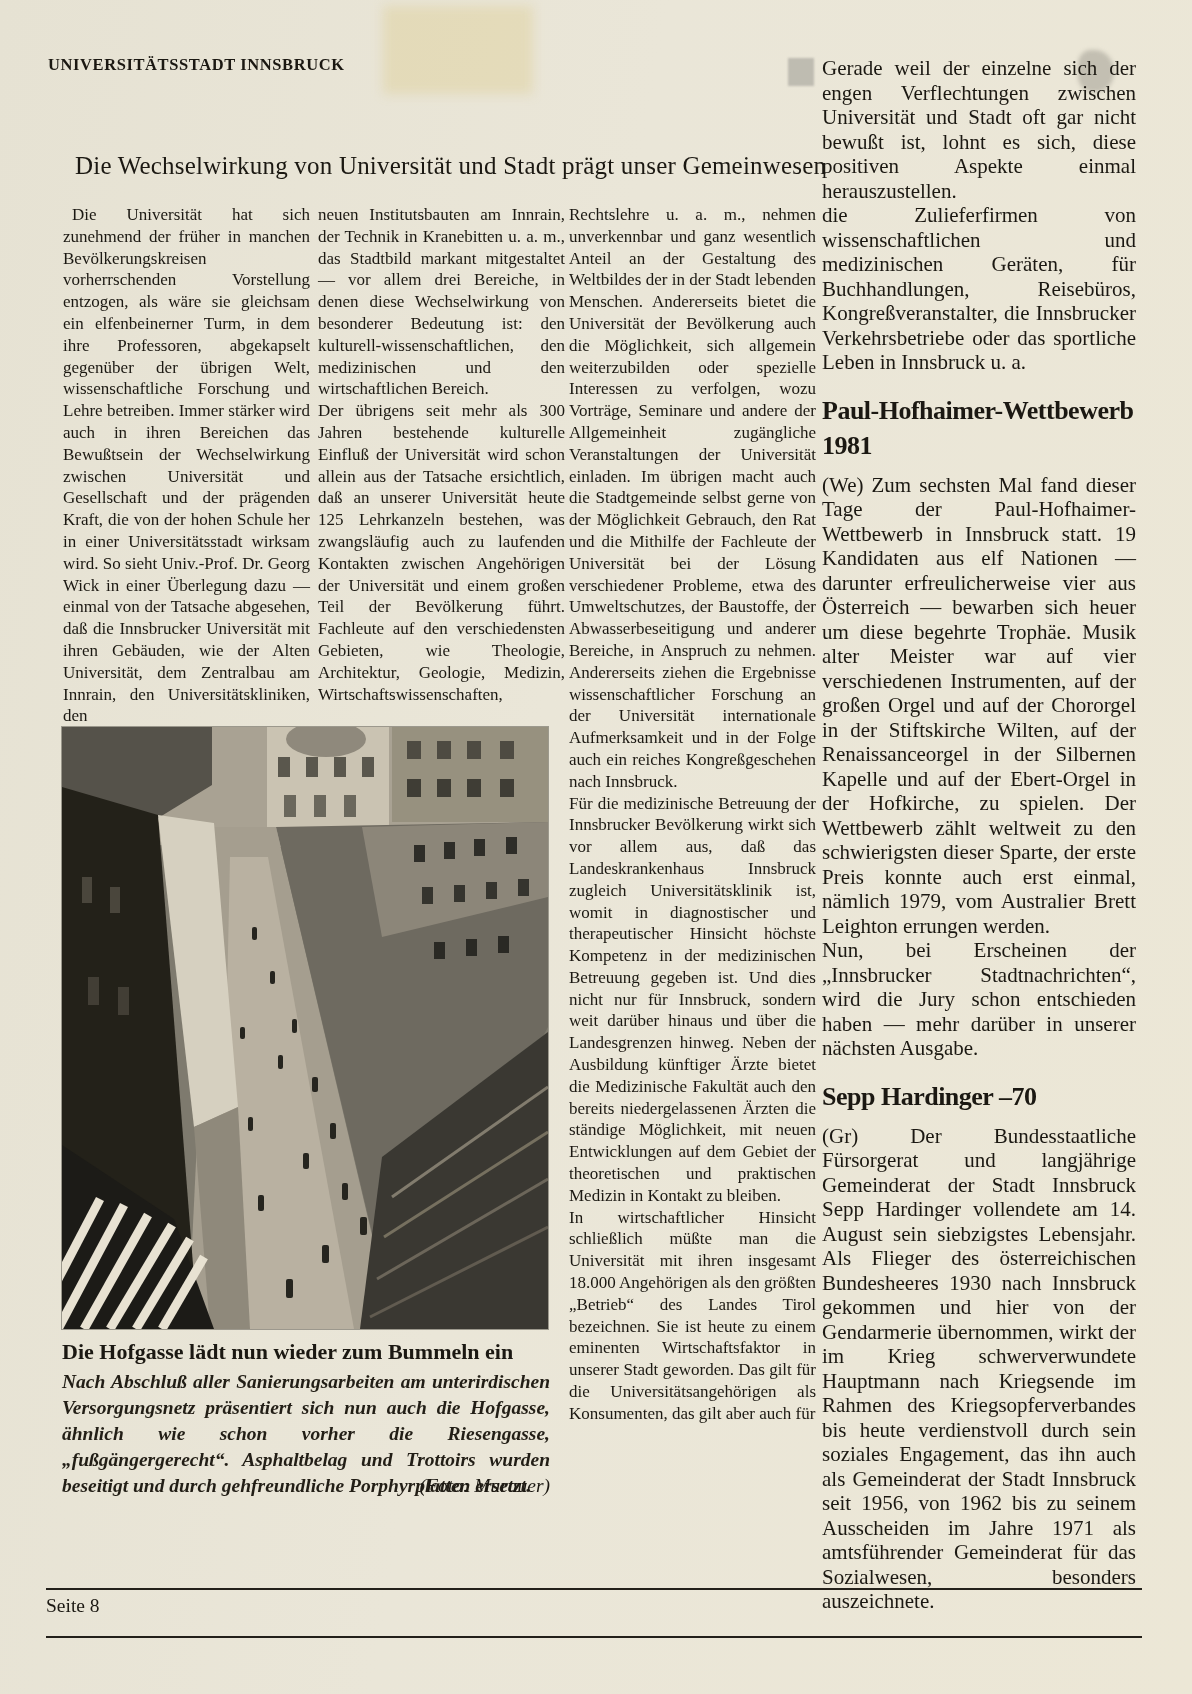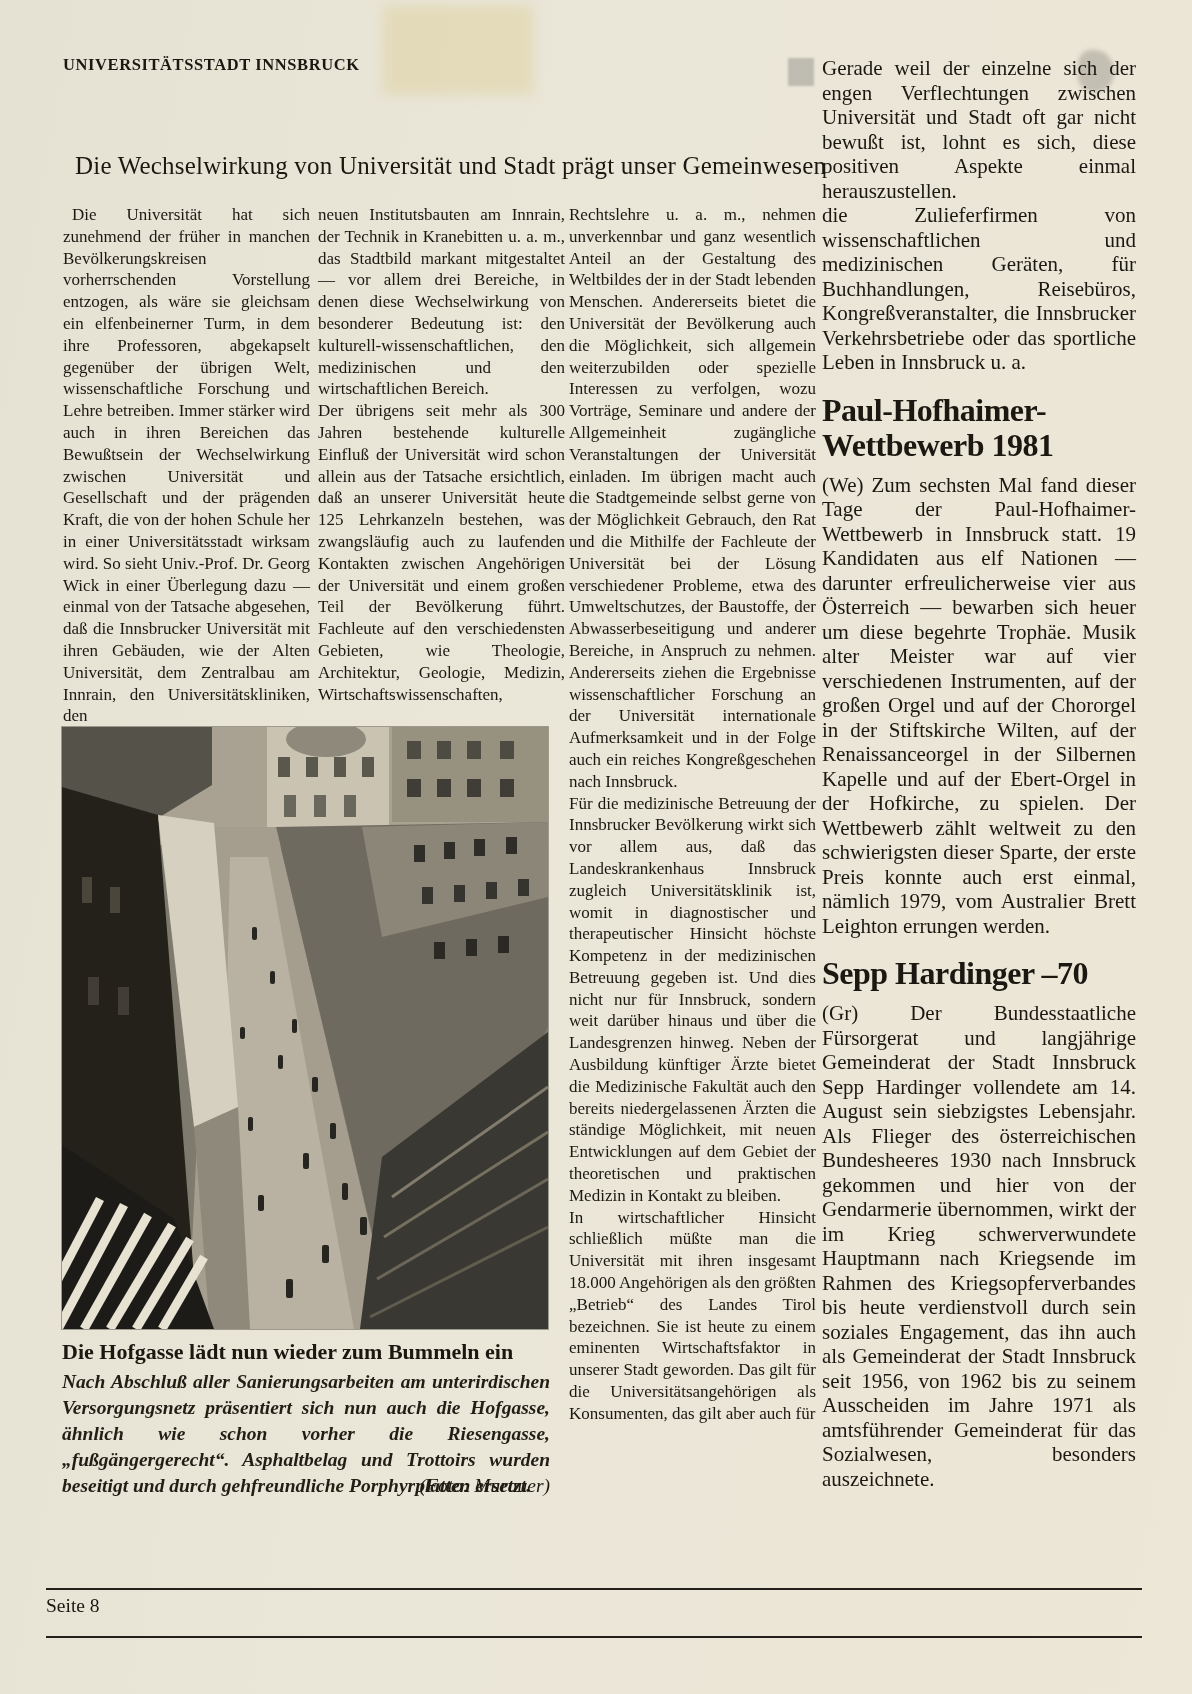--- a/index.html
+++ b/index.html
@@ -14,21 +14,21 @@
     color:#1b1812;
     overflow:hidden;
   }
   
   .artifact{position:absolute;pointer-events:none;}
   .artifact-yellow{left:383px;top:6px;width:150px;height:88px;background:rgba(208,180,70,.20);filter:blur(6px);}
   .artifact-block{left:788px;top:58px;width:26px;height:28px;background:rgba(110,110,105,.35);filter:blur(1px);}
   .artifact-corner{left:1078px;top:50px;width:36px;height:42px;background:rgba(120,118,110,.35);border-radius:40% 60% 55% 45%;filter:blur(2px);}
 
   .kicker{
-    position:absolute;left:63px;top:55px;
+    position:absolute;left:48px;top:55px;
     font-size:16.5px;font-weight:bold;letter-spacing:.6px;
   }
   .headline{
     position:absolute;left:60px;top:78px;margin:0;
     font-size:45px;font-weight:bold;letter-spacing:-.5px;line-height:1.1;
   }
   .subhead{
     position:absolute;left:62px;top:139px;margin:13px;
     font-size:25px;font-weight:normal;letter-spacing:.2px;
   }
@@ -38,21 +38,21 @@
   .c2{left:318px;}
   .c3{left:569px;}
   .col p{margin:0;text-align:justify;font-size:17px;line-height:21.8px;}
   .c1 p:first-child{text-indent:9px;}
   .seg-b{font-weight:normal;}
 
   .c4{position:absolute;left:822px;top:56px;width:314px;}
   .c4 p{margin:0;text-align:justify;font-size:21px;line-height:24.5px;}
   .c4 h2{
     margin:18px 0 10px 0;
-    font-size:32px;line-height:35px;letter-spacing:-.5px;font-family:Liberation Serif, serif;
+    font-size:26px;line-height:35px;letter-spacing:-.5px;font-family:Liberation Serif, serif;
   }
 
   .photo{
     position:absolute;left:62px;top:727px;width:486px;height:602px;
     background:#7e7a6e;outline:1px solid rgba(40,38,30,.4);
   }
   .photo svg{display:block;width:100%;height:100%;}
 
   .caption{position:absolute;left:62px;top:1339px;width:488px;}
   .caption-title{margin:0 0 4px 0;font-size:22px;font-weight:bold;}
@@ -95,20 +95,21 @@
     </div>
 
   <div class="c4">
     <div>
         <p><span>Gerade weil der einzelne sich der engen Verflechtungen zwischen Universität und Stadt oft gar nicht bewußt ist, lohnt es sich, diese positiven Aspekte einmal herauszustellen.</span></p>
         <p><span>die Zulieferfirmen von wissenschaftlichen und medizinischen Geräten, für Buchhandlungen, Reisebüros, Kongreßveranstalter, die Innsbrucker Verkehrsbetriebe oder das sportliche Leben in Innsbruck u. a.</span></p>
       </div>
     <h2>Paul-Hofhaimer-Wettbewerb 1981</h2>
     <div>
         <p><span>(We) Zum sechsten Mal fand dieser Tage der Paul-Hofhaimer-Wettbewerb in Innsbruck statt. 19 Kandidaten aus elf Nationen — darunter erfreulicherweise vier aus Österreich — bewarben sich heuer um diese begehrte Trophäe. Musik alter Meister war auf vier verschiedenen Instrumenten, auf der großen Orgel und auf der Chororgel in der Stiftskirche Wilten, auf der Renaissanceorgel in der Silbernen Kapelle und auf der Ebert-Orgel in der Hofkirche, zu spielen. Der Wettbewerb zählt weltweit zu den schwierigsten dieser Sparte, der erste Preis konnte auch erst einmal, nämlich 1979, vom Australier Brett Leighton errungen werden.</span></p>
+        <p><span>Nun, bei Erscheinen der „Innsbrucker Stadtnachrichten“, wird die Jury schon entschieden haben — mehr darüber in unserer nächsten Ausgabe.</span></p>
       </div>
     <h2>Sepp Hardinger –70</h2>
     <div>
         <p><span>(Gr) Der Bundesstaatliche Fürsorgerat und langjährige Gemeinderat der Stadt Innsbruck Sepp Hardinger vollendete am 14. August sein siebzigstes Lebensjahr. Als Flieger des österreichischen Bundesheeres 1930 nach Innsbruck gekommen und hier von der Gendarmerie übernommen, wirkt der im Krieg schwerverwundete Hauptmann nach Kriegsende im Rahmen des Kriegsopferverbandes bis heute verdienstvoll durch sein soziales Engagement, das ihn auch als Gemeinderat der Stadt Innsbruck seit 1956, von 1962 bis zu seinem Ausscheiden im Jahre 1971 als amtsführender Gemeinderat für das Sozialwesen, besonders auszeichnete.</span></p>
       </div>
   </div>
 
   <div class="photo">
     <svg viewBox="0 0 486 602" preserveAspectRatio="none">
       <rect width="486" height="602" fill="#7e7a6e"></rect>

